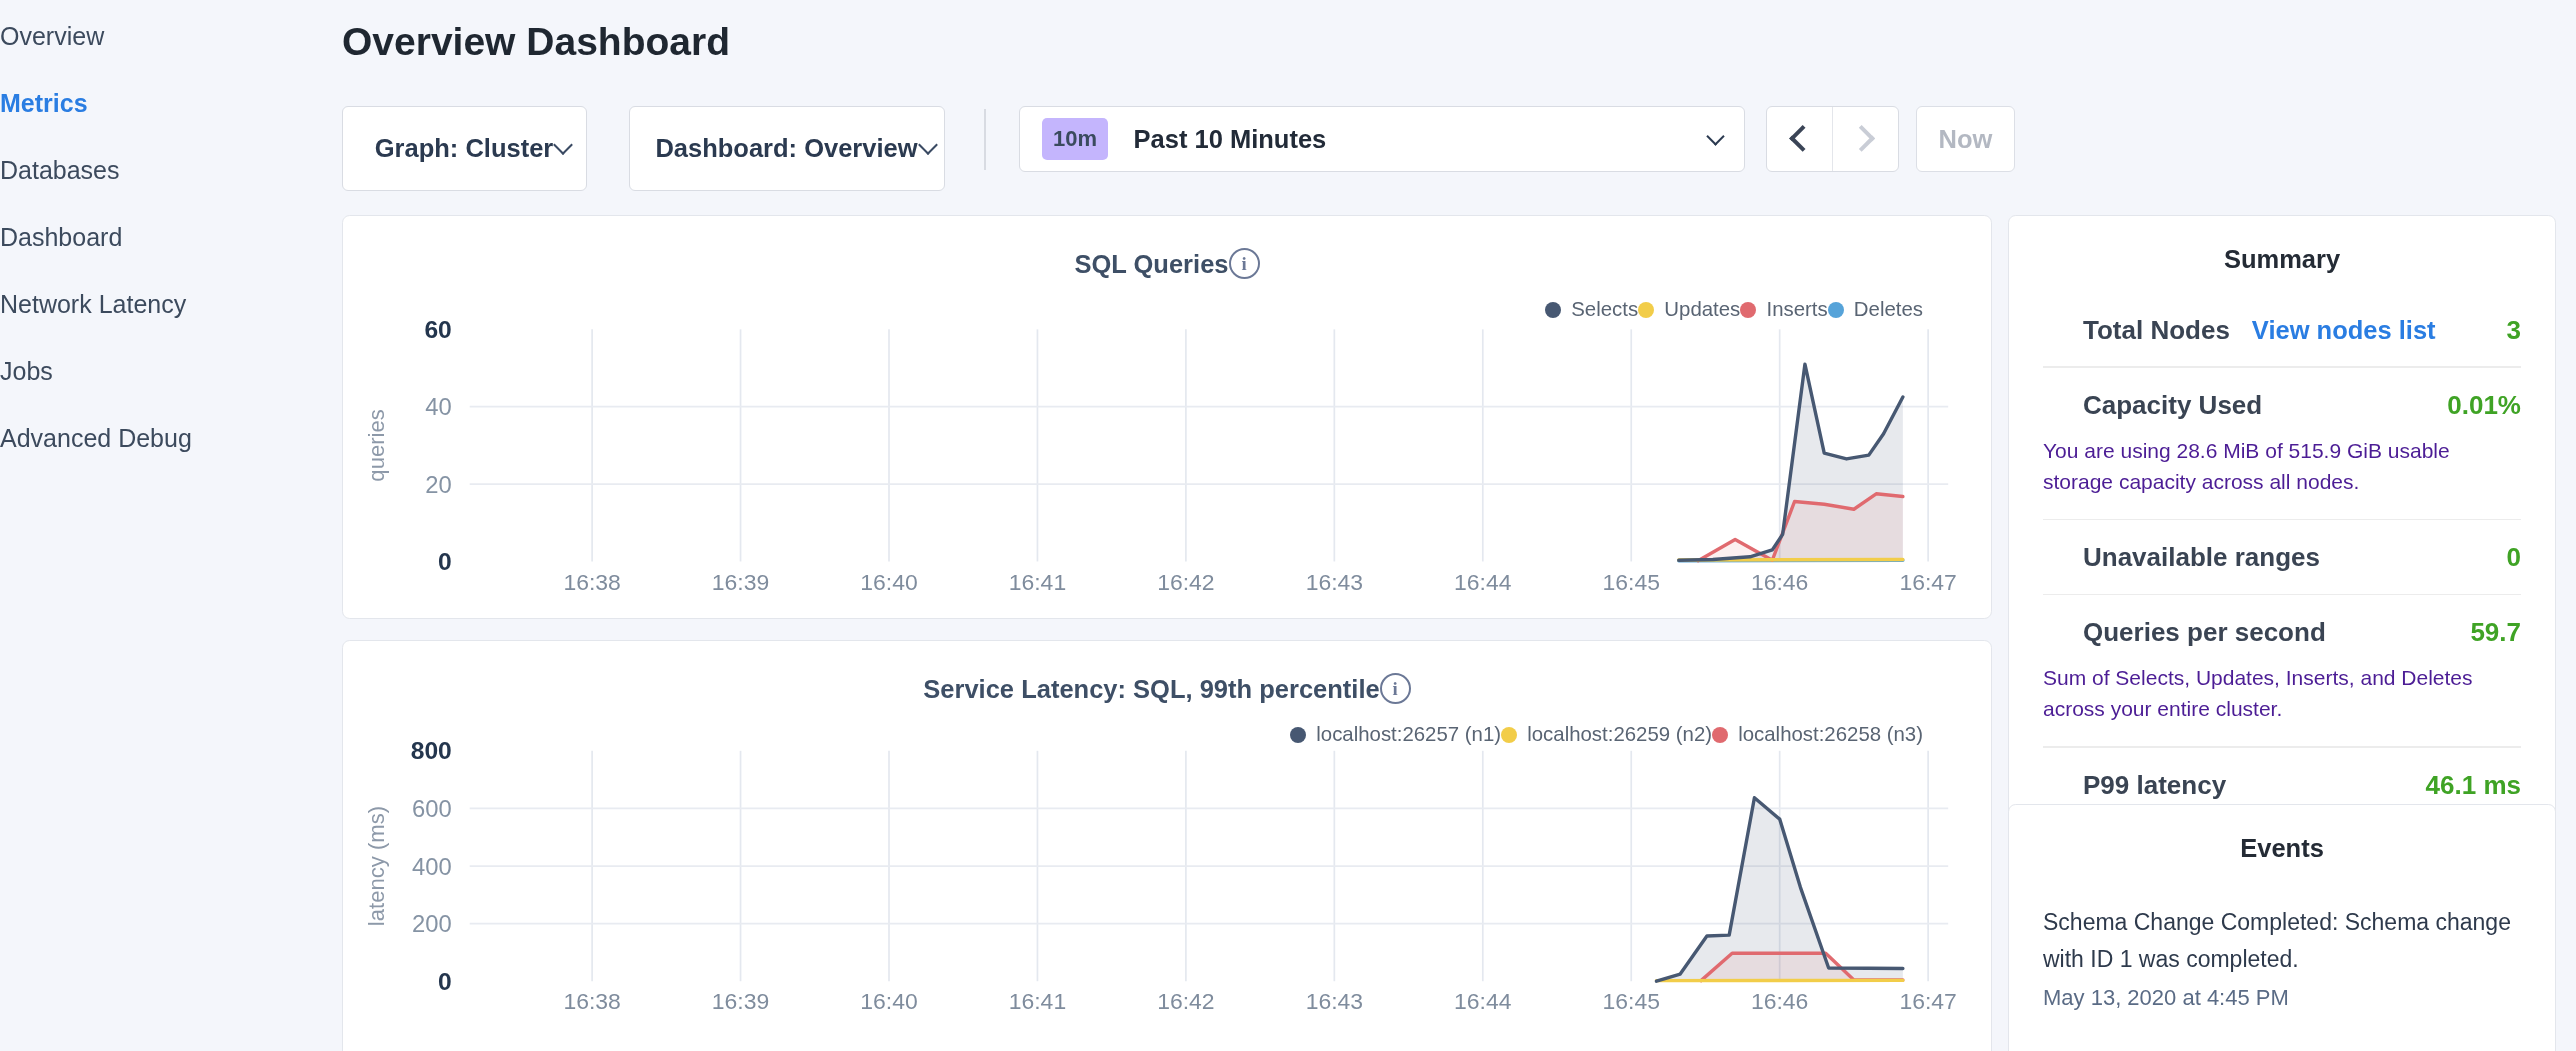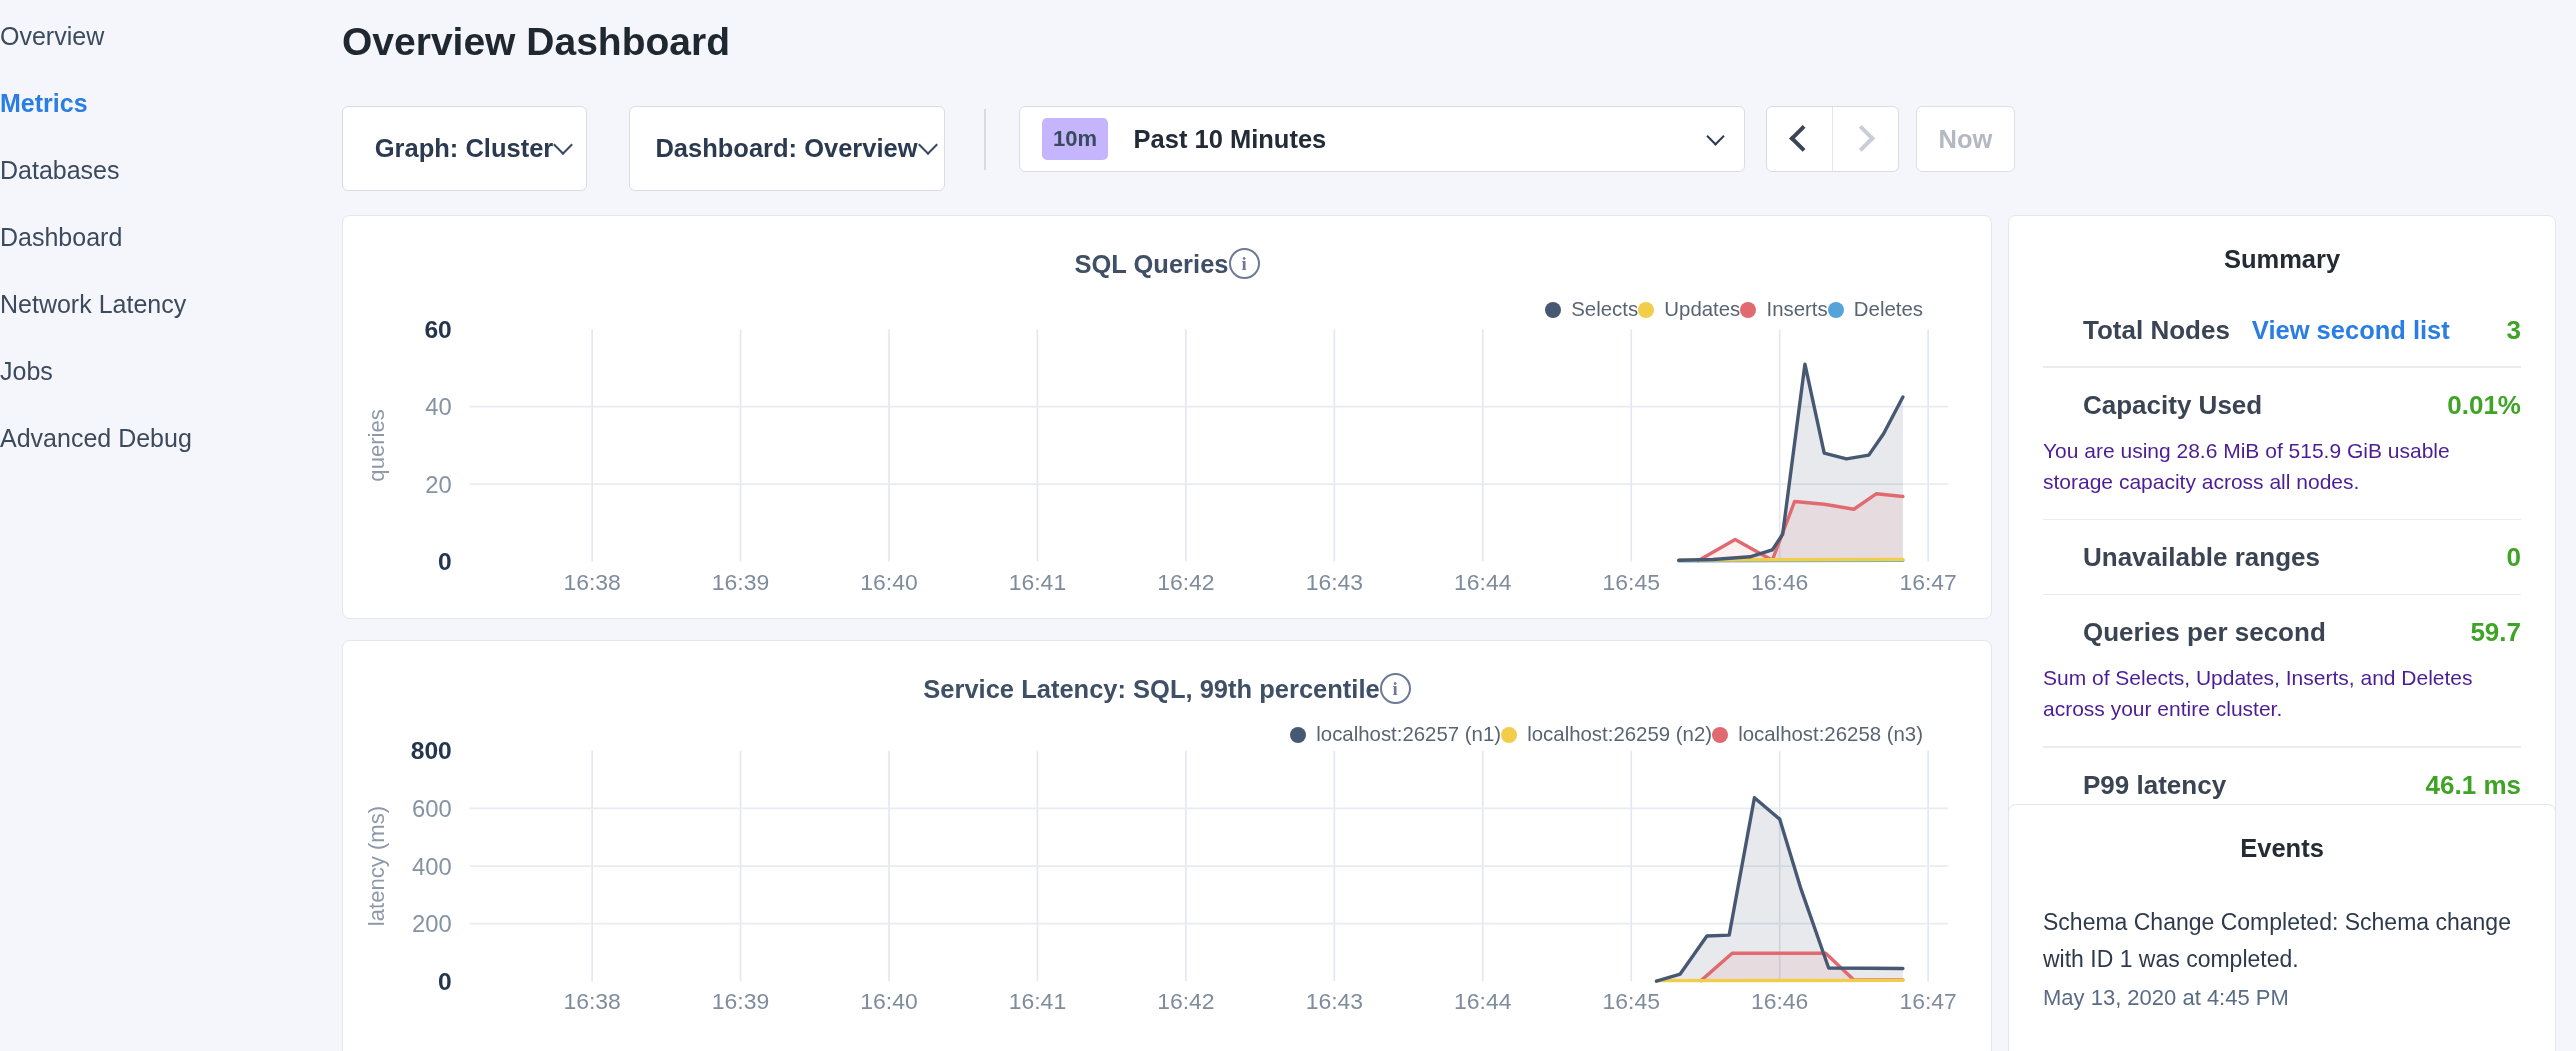--- a/index.html
+++ b/index.html
@@ -239,21 +239,21 @@
         <text x="48" y="264.5" text-anchor="middle" font-size="26" fill="#8d99a9" transform="rotate(-90 48 264.5)">latency (ms)</text>
       </svg>
   </div>
 
   <div class="card summary-card">
     <div class="panel-title">Summary</div>
     <div class="sum-rows" id="summary-rows">
         <div class="sum-row">
           <div class="sum-left">
             <span class="sum-label">Total Nodes</span>
-            <a class="sum-link">View second list</a>
+            <a class="sum-link">View nodes list</a>
           </div>
           <span class="sum-value">3</span>
         </div>
         <div class="sum-divider"></div>
         <div class="sum-row">
           <div class="sum-left">
             <span class="sum-label">Capacity Used</span>
           </div>
           <span class="sum-value">0.01%</span>
         </div>

